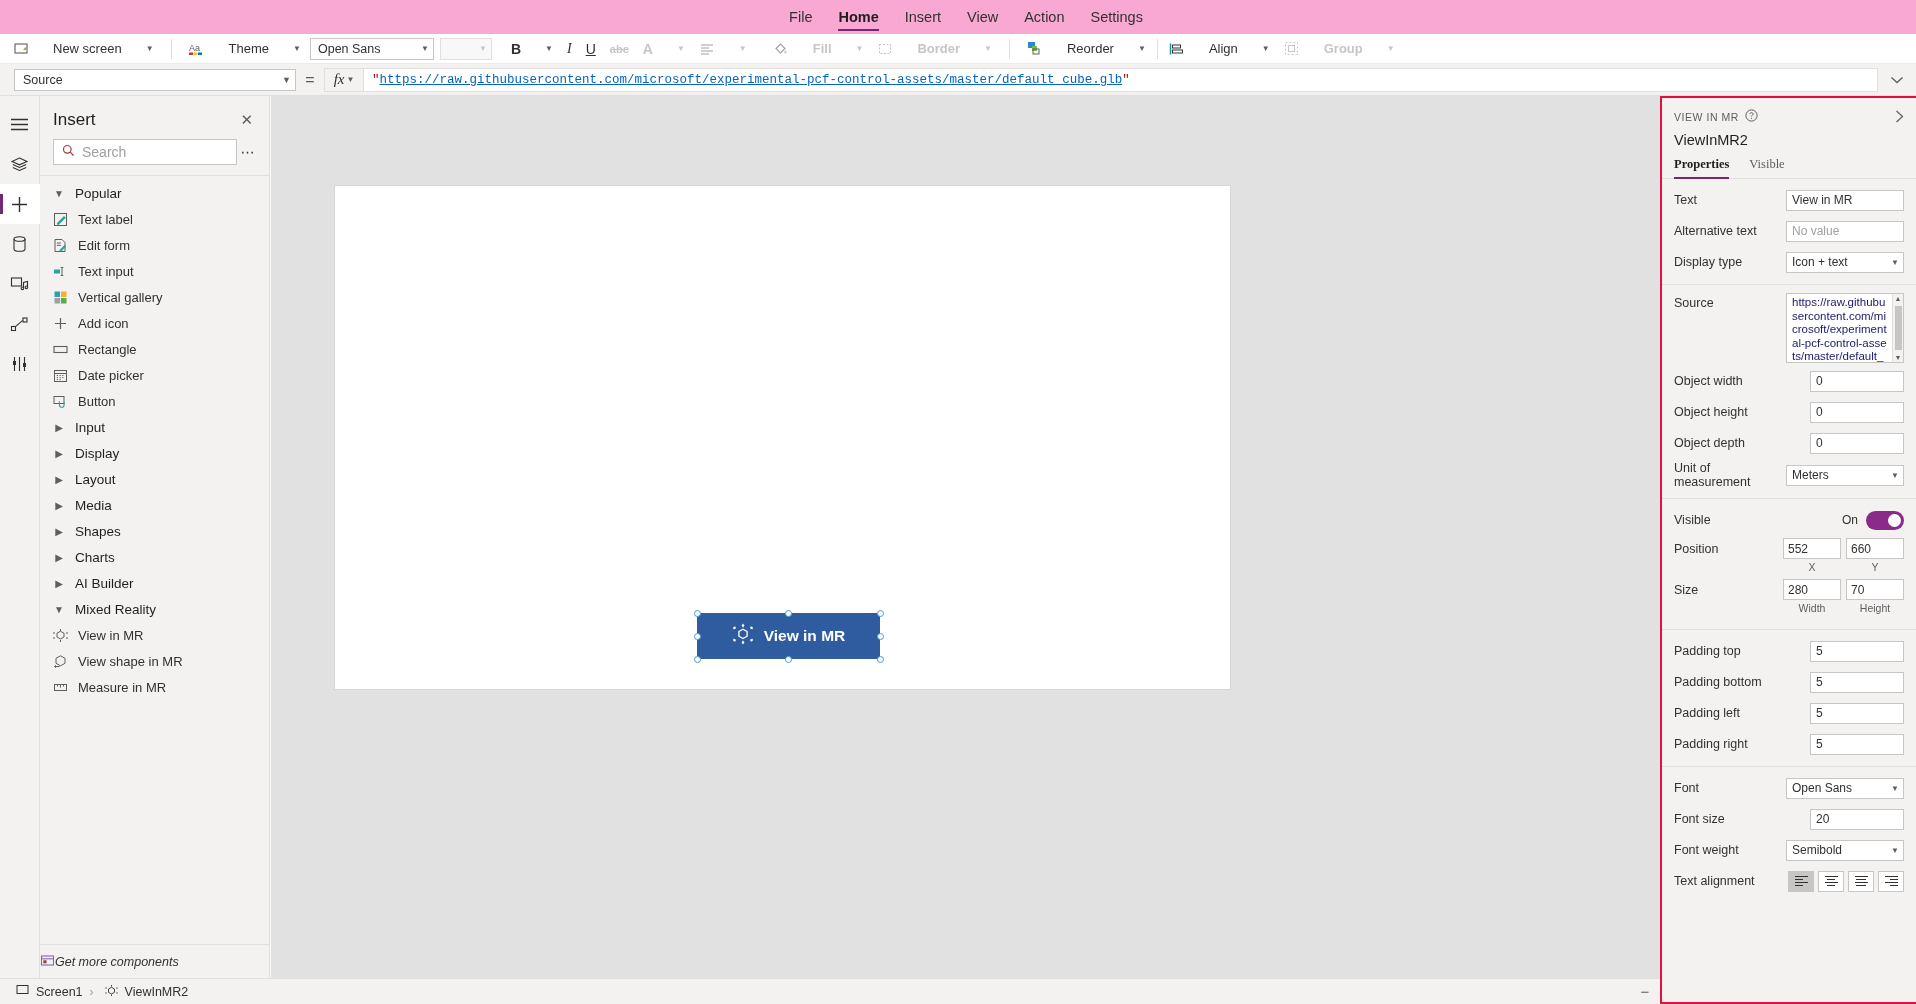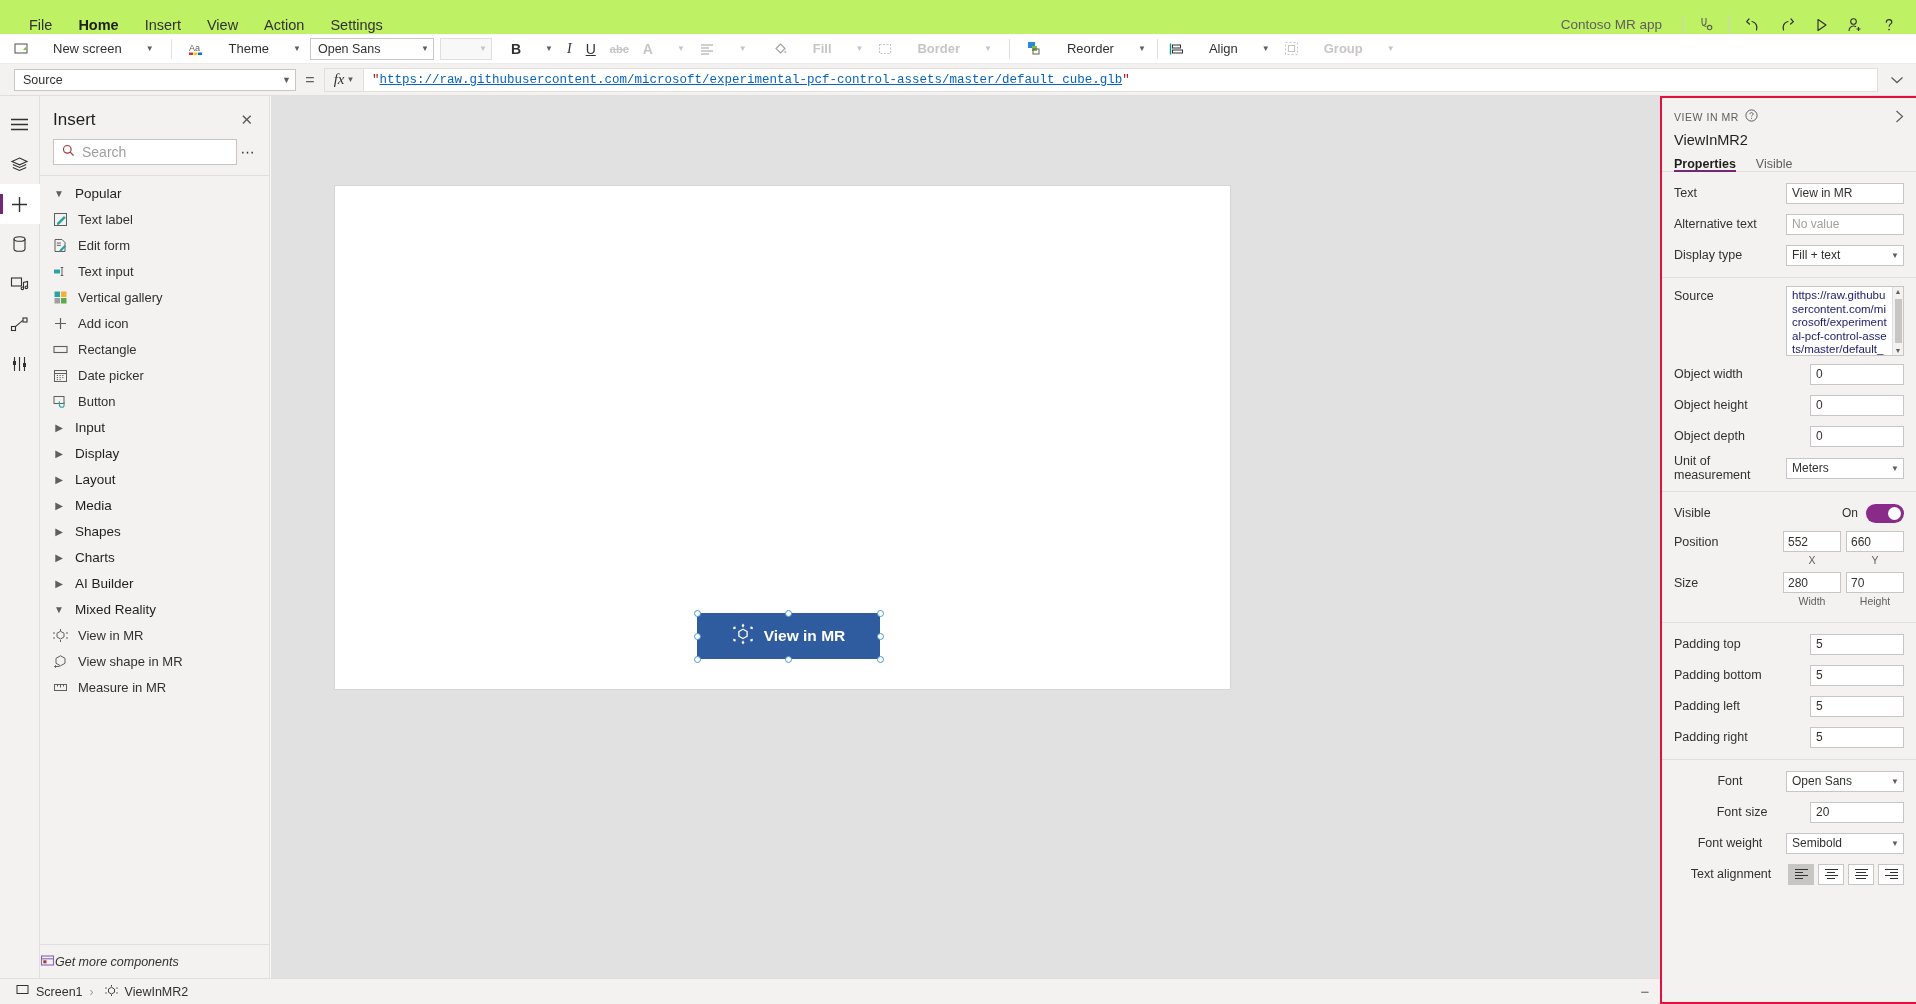--- a/index.html
+++ b/index.html
@@ -10,23 +10,24 @@
     overflow: hidden;
     font-family: "Liberation Sans", sans-serif;
     background: #ffffff;
     -webkit-font-smoothing: antialiased;
   }
   #app { position: relative; width: 1916px; height: 1004px; background: #faf9f8; }
 
   
   .menubar {
     position: absolute; top: 0; left: 0; width: 1916px; height: 50px;
-    background: #bef264;
+    background: #f9a8d4;
     display: flex; align-items: center;
     border-bottom: 1px solid #edebe9;
+    flex-direction: column;
   }
   .menu-items { display: flex; align-items: center; height: 34px; padding-left: 16px; gap: 0px; }
   .menu-item {
     font-size: 14.5px; color: #323130; padding: 0 13px; height: 34px;
     display: flex; align-items: center; cursor: default; position: relative;
   }
   .menu-item.active { font-weight: bold; color: #201f1e; }
   .menu-item.active::after {
     content: ""; position: absolute; left: 13px; right: 13px; bottom: 3px;
     height: 2px; background: #742774;
@@ -194,26 +195,26 @@
     position: absolute; top: 96px; right: 0; width: 256px; bottom: 0;
     background: #f3f2f1; border: 2px solid #e3103c; border-right: none;
     overflow: hidden;
   }
   .pp-head { padding: 10px 10px 0 12px; }
   .pp-kicker { display: flex; align-items: center; gap: 6px; }
   .pp-kicker .k { font-size: 10.5px; letter-spacing: .55px; color: #605e5c; text-transform: uppercase; }
   .pp-collapse { margin-left: auto; color: #605e5c; font-size: 11px; }
   .pp-name { font-size: 14.5px; color: #201f1e; margin-top: 6px; }
   .pp-tabs { display: flex; gap: 20px; padding: 9px 12px 0 12px; border-bottom: 1px solid #e1dfdd; }
-  .pp-tab { font-size: 12.5px; color: #605e5c; padding-bottom: 0; position: relative; cursor: default; }
+  .pp-tab { font-size: 12.5px; color: #605e5c; padding-bottom: 6px; position: relative; cursor: default; font-family: Liberation Serif, serif; }
   .pp-tab.active { color: #201f1e; font-weight: bold; }
   .pp-tab.active::after { content:""; position:absolute; left:0; right:0; bottom:-1px; height:2px; background:#742774; }
 
   .pp-section { padding: 8px 12px 9px 12px; border-bottom: 1px solid #e1dfdd; }
-  .pp-section.nb { border-bottom: none; text-align: center; }
+  .pp-section.nb { border-bottom: none; }
   .row { display: flex; align-items: center; min-height: 26px; margin-bottom: 5px; }
   .row:last-child { margin-bottom: 0; }
   .row .lab { font-size: 12.5px; color: #323130; flex: 1; }
   .ctl-input {
     width: 118px; height: 21px; background: #ffffff; border: 1px solid #c8c6c4;
     font-size: 12px; color: #323130; display: flex; align-items: center; padding: 0 5px;
   }
   .ctl-input.ph { color: #a19f9d; }
   .ctl-num {
     width: 94px; height: 21px; background: #ffffff; border: 1px solid #c8c6c4;
@@ -784,21 +785,21 @@
       </div>
       <div class="row">
         <span class="lab">Alternative text</span>
         <div class="ctl-input ph">
             <span>No value</span>
           </div>
       </div>
       <div class="row">
         <span class="lab">Display type</span>
         <div class="ctl-select">
-          <span>Fill + text</span>
+          <span>Icon + text</span>
           <span class="cv">▼</span>
         </div>
       </div>
     </div>
 
     <div class="pp-section">
       <div class="row area">
         <span class="lab">Source</span>
         <div class="ctl-area">
           <div class="txt">https://raw.githubusercontent.com/microsoft/experimental-pcf-control-assets/master/default_</div>

